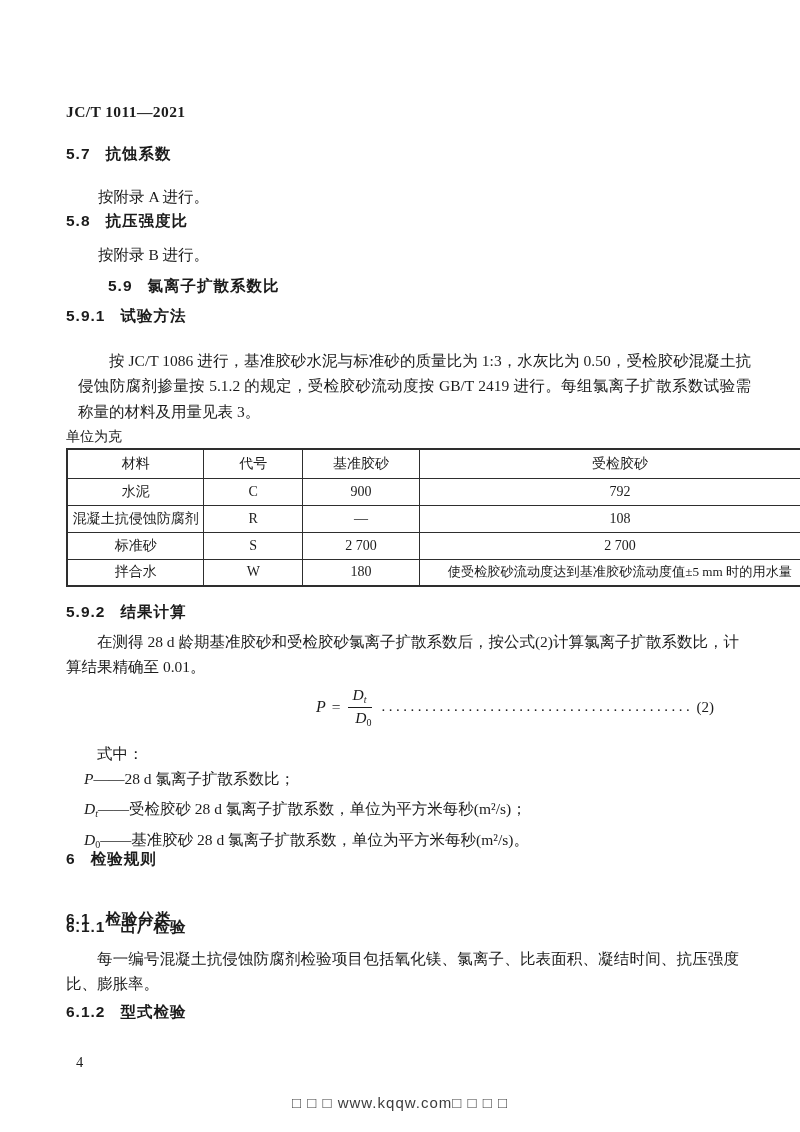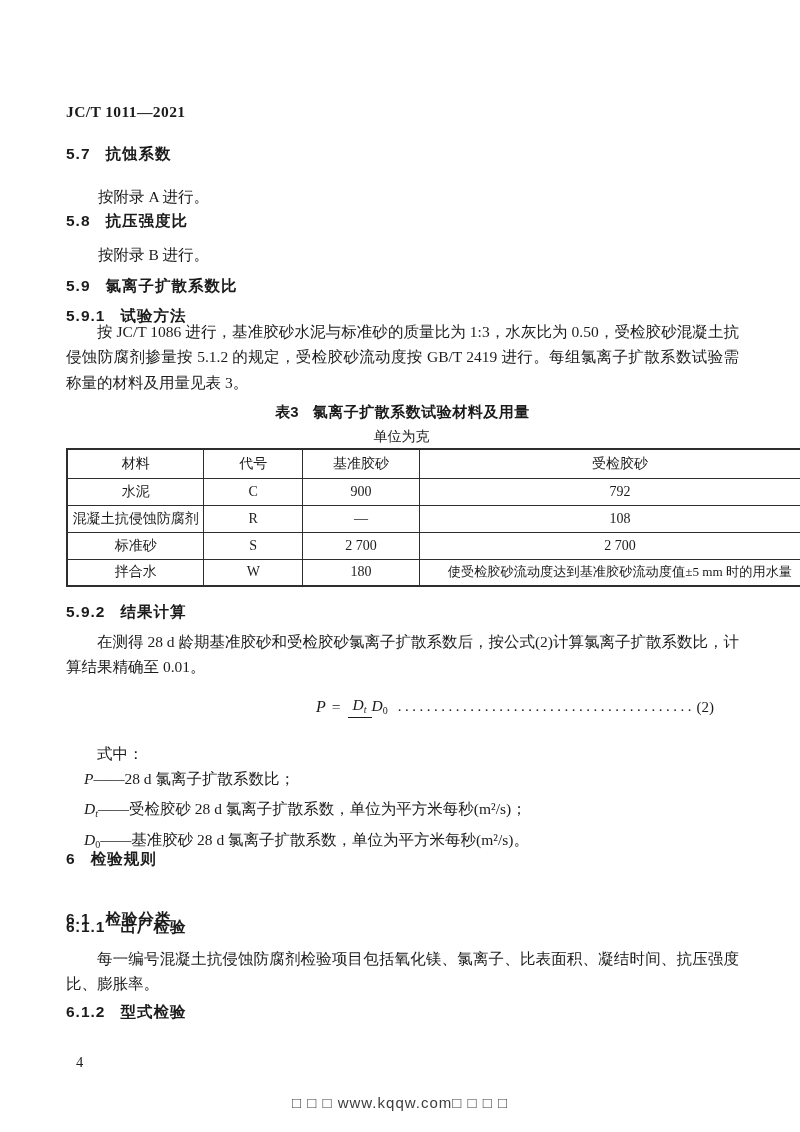--- a/index.html
+++ b/index.html
@@ -35,21 +35,21 @@
     left:98px;
     font-size:15.5px;
   }
   .tbl-caption {
     left:66px; width:673px; text-align:center;
     font-family:"Liberation Sans","DejaVu Sans",sans-serif;
     font-weight:700; font-size:15px;
   }
   .tbl-caption .cap-title { margin-left:14px; letter-spacing:0.5px; }
   .unit-note {
-    left:66px; width:671px; text-align:center;
+    left:66px; width:671px; text-align:left;
     font-size:14px;
   }
   table.t3 {
     position:absolute; left:66px; top:448px;
     width:756px;
     border-collapse:collapse;
     font-size:14px;
   }
   table.t3 th, table.t3 td {
     border:1px solid #2e2e2e;
@@ -61,21 +61,21 @@
   table.t3 { border:2px solid #2e2e2e; }
   table.t3 th { height:29px; border-bottom:1.5px solid #2e2e2e; }
   table.t3 td.long-cell { font-size:13.2px; padding:0 2px; }
   .formula-row {
     left:316px; width:398px; top:678px; height:58px;
     display:flex; align-items:center;
     font-size:15.5px;
   }
   .formula-row .lhs { font-style:italic; font-size:16px; }
   .formula-row .eq { margin:0 7px 0 6px; }
-  .frac { display:inline-flex; flex-direction:row; align-items:flex-start; line-height:1.15; }
+  .frac { display:inline-flex; flex-direction:column; align-items:flex-end; line-height:1.15; }
   .frac .num { border-bottom:1.2px solid #1b1b1b; padding:0 5px 1px; font-style:italic; }
   .frac .den { padding-top:1px; font-style:italic; }
   sub.s { font-size:10px; font-style:italic; vertical-align:-3px; letter-spacing:0; }
   sub.s0 { font-style:normal; }
   .leader {
     flex:1; overflow:hidden; white-space:nowrap;
     letter-spacing:3.5px; font-size:15px; margin:0 6px 0 10px;
     transform:translateY(-1px);
   }
   .eq-no { font-size:15px; }
@@ -99,32 +99,29 @@
   <div class="abs heading" style="top:144px;">
     <span class="h-num">5.7</span><span class="h-title">抗蚀系数</span>
   </div>
   <div class="abs simple-p" style="top:187px;">按附录 A 进行。</div>
 
   <div class="abs heading" style="top:211px;">
     <span class="h-num">5.8</span><span class="h-title">抗压强度比</span>
   </div>
   <div class="abs simple-p" style="top:245px;">按附录 B 进行。</div>
 
-  <div class="abs heading" style="top:276px;">
+  <div class="abs heading" style="top:276px;margin-left:42px;">
     <span class="h-num">5.9</span><span class="h-title">氯离子扩散系数比</span>
   </div>
 
   <div class="abs heading" style="top:306px;">
     <span class="h-num">5.9.1</span><span class="h-title">试验方法</span>
   </div>
-  <div class="abs body-p" style="top:319px;">按 JC/T 1086 进行，基准胶砂水泥与标准砂的质量比为 1:3，水灰比为 0.50，受检胶砂混凝土抗侵蚀防腐剂掺量按 5.1.2 的规定，受检胶砂流动度按 GB/T 2419 进行。每组氯离子扩散系数试验需称量的材料及用量见表 3。</div>
-
-  <div class="abs tbl-caption" style="top:403px;">
-    <span class="cap-label">表3</span><span class="cap-title">氯离子扩散系数试验材料及用量</span>
-  </div>
+  <div class="abs body-p" style="top:348px;margin-left:12px;">按 JC/T 1086 进行，基准胶砂水泥与标准砂的质量比为 1:3，水灰比为 0.50，受检胶砂混凝土抗侵蚀防腐剂掺量按 5.1.2 的规定，受检胶砂流动度按 GB/T 2419 进行。每组氯离子扩散系数试验需称量的材料及用量见表 3。</div>
+
   <div class="abs unit-note" style="top:428px;">单位为克</div>
 
   <table class="t3">
     <colgroup>
       <col style="width:122px">
         <col style="width:88px">
         <col style="width:104px">
         <col style="width:358px">
     </colgroup>
     <thead>

